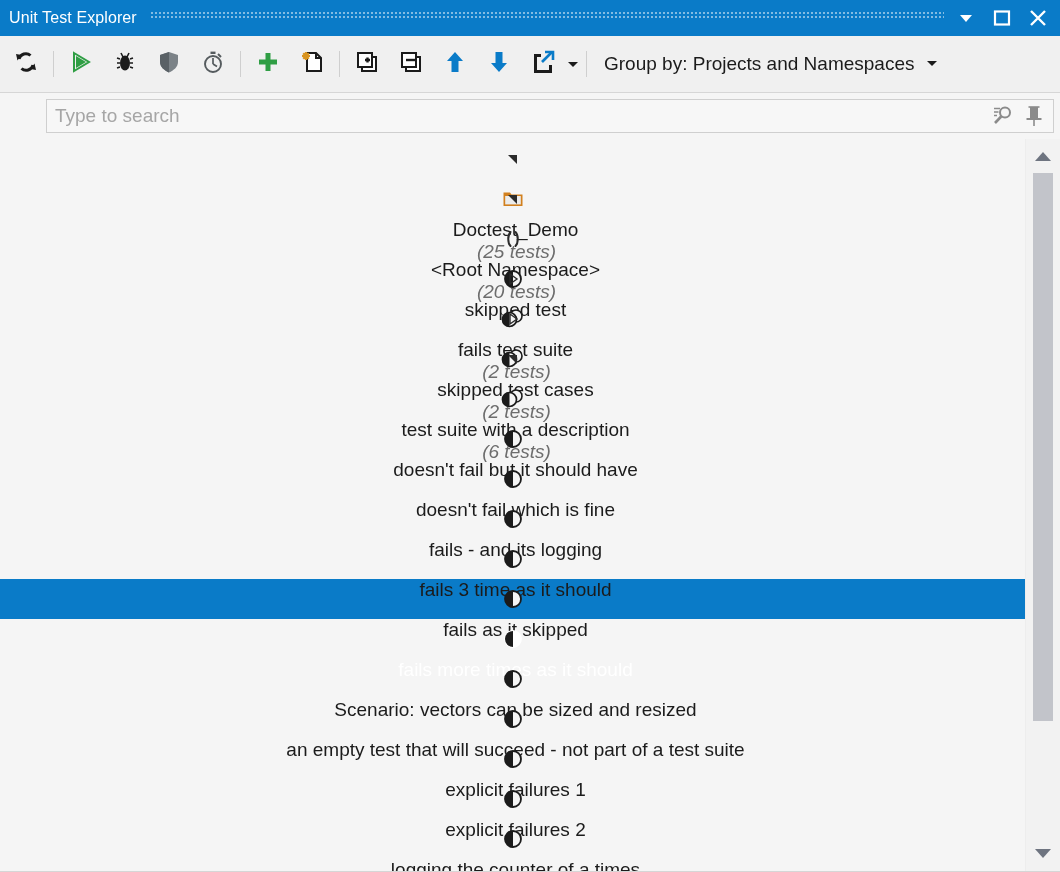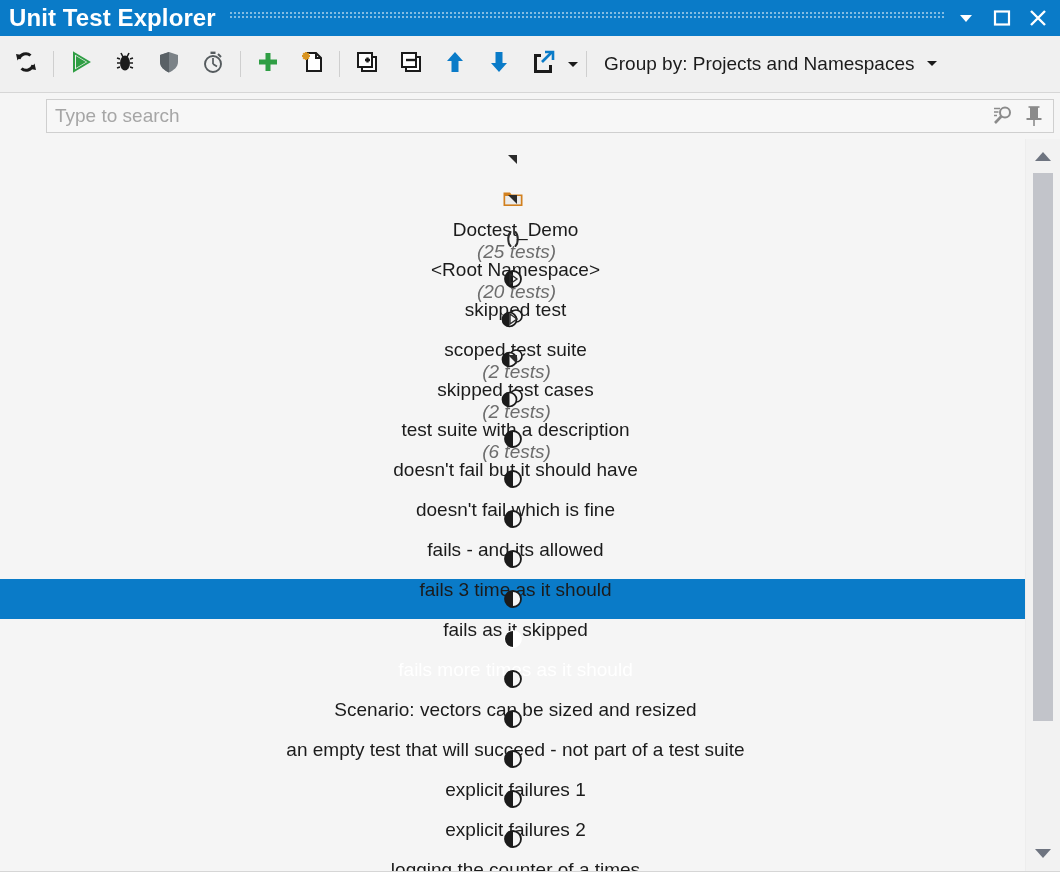--- a/index.html
+++ b/index.html
@@ -25,26 +25,25 @@
   .titlebar {
     height: 36px;
     background: #0a7bc8;
     display: flex;
     align-items: center;
     flex: 0 0 auto;
     position: relative;
   }
   .titlebar-title {
     color: #ffffff;
-    font-size: 24px;
+    font-size: 16px;
     line-height: 36px;
     padding-left: 9px;
     white-space: nowrap;
     letter-spacing: 0.1px;
-    font-weight: bold;
   }
   .grip {
     flex: 1 1 auto;
     height: 36px;
     margin-left: 14px;
     margin-right: 4px;
     background-image:
       radial-gradient(circle 0.8px at 1px 1px, rgba(255,255,255,0.55) 90%, transparent 95%);
     background-size: 4px 4px;
     background-position: 0 12px;
@@ -480,21 +479,21 @@
               <path d="M4 2 L11 7 L4 12 Z" fill="none" stroke="#2b2b2b" stroke-width="1.4"></path>
             </svg>
           </div>
           <div class="icon-cell">
             <svg width="26" height="22" viewBox="0 0 26 22">
       <circle cx="16" cy="8" r="6" fill="#f5f5f5" stroke="#1b1b1b" stroke-width="1.6"></circle>
       <circle cx="9.5" cy="11.5" r="7" fill="#f5f5f5" stroke="#1b1b1b" stroke-width="1.7"></circle>
       <path d="M9.5 4.5 A7 7 0 0 0 9.5 18.5 Z" fill="#1b1b1b"></path>
     </svg>
           </div>
-          <span class="row-label">scoped test suite</span>
+          <span class="row-label">fails test suite</span>
           <span class="row-count">(2 tests)</span>
         </div>
         <div class="row">
           <div class="indent" style="width: 68px;"></div>
           <div class="expander">
             <svg width="14" height="14" viewBox="0 0 14 14">
               <path d="M4 2 L11 7 L4 12 Z" fill="none" stroke="#2b2b2b" stroke-width="1.4"></path>
             </svg>
           </div>
           <div class="icon-cell">
@@ -548,21 +547,21 @@
         </div>
         <div class="row">
           <div class="indent" style="width: 99px;"></div>
           <div class="expander"></div>
           <div class="icon-cell">
             <svg width="20" height="20" viewBox="0 0 20 20">
       <circle cx="10" cy="10" r="8" fill="#f5f5f5" stroke="#1b1b1b" stroke-width="1.8"></circle>
       <path d="M10 2 A8 8 0 0 0 10 18 Z" fill="#1b1b1b"></path>
     </svg>
           </div>
-          <span class="row-label">fails - and its allowed</span>
+          <span class="row-label">fails - and its logging</span>
         </div>
         <div class="row">
           <div class="indent" style="width: 99px;"></div>
           <div class="expander"></div>
           <div class="icon-cell">
             <svg width="20" height="20" viewBox="0 0 20 20">
       <circle cx="10" cy="10" r="8" fill="#f5f5f5" stroke="#1b1b1b" stroke-width="1.8"></circle>
       <path d="M10 2 A8 8 0 0 0 10 18 Z" fill="#1b1b1b"></path>
     </svg>
           </div>

